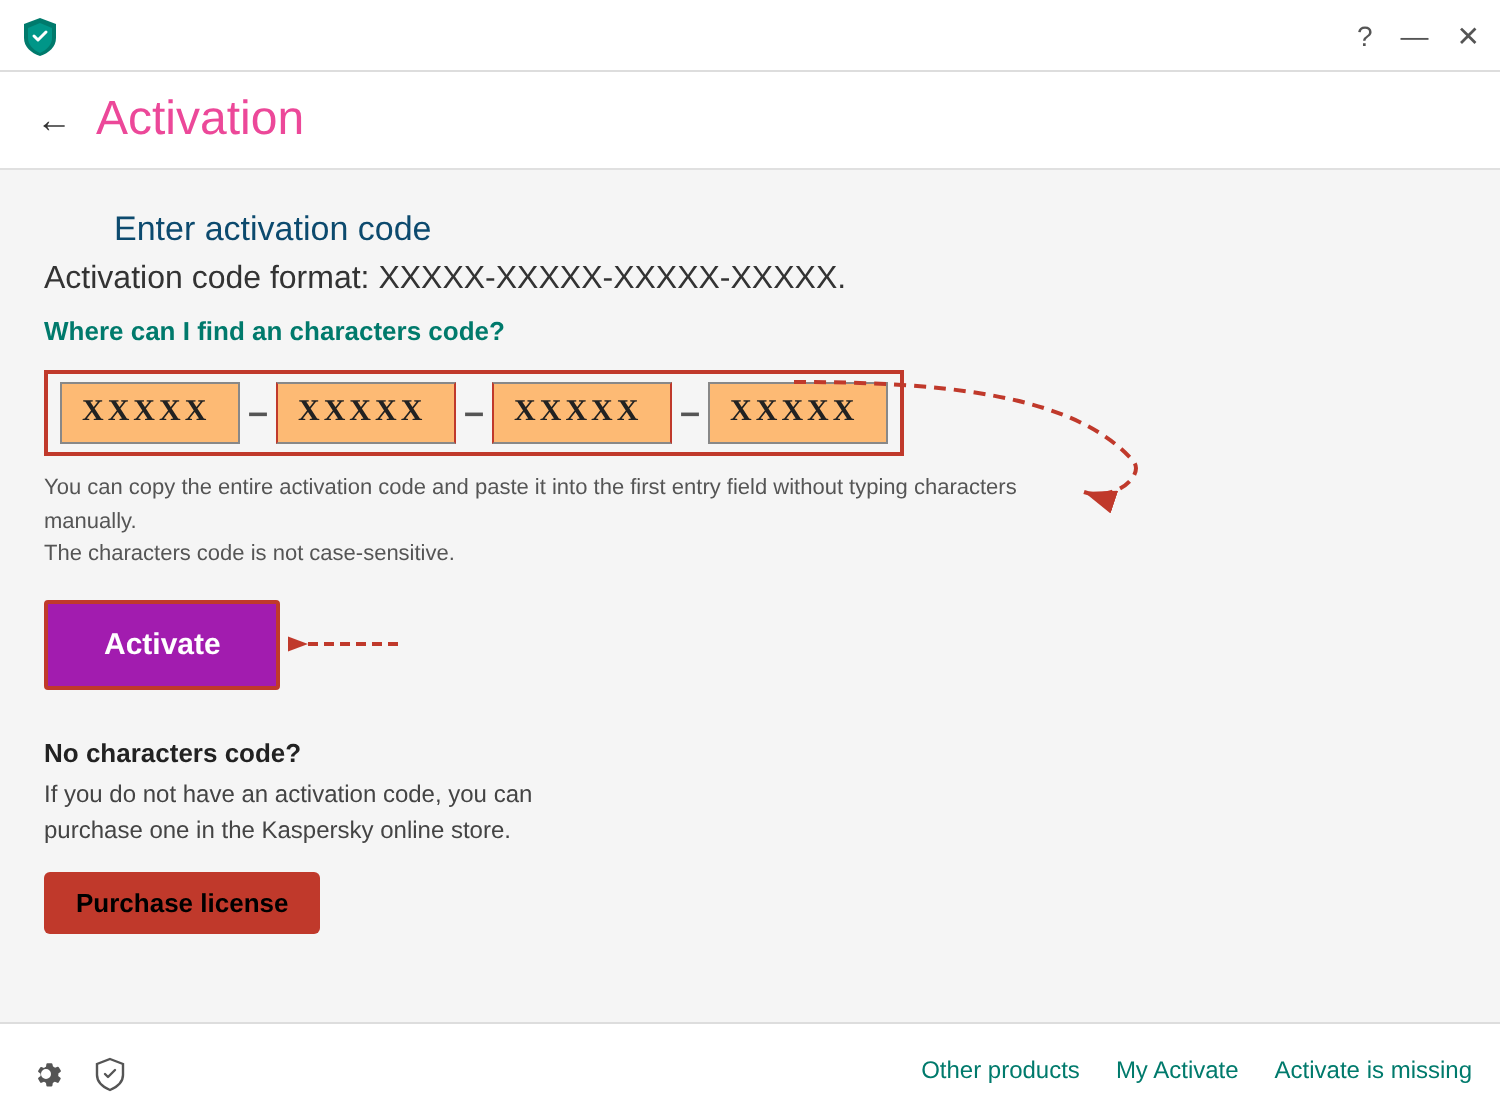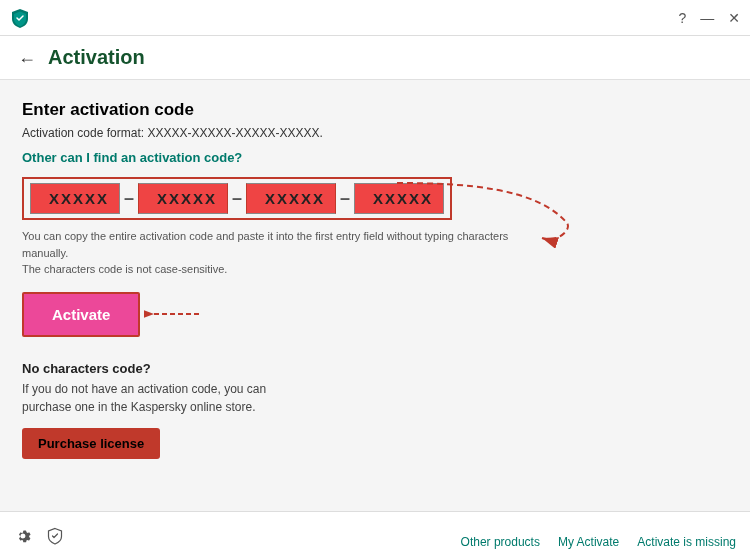--- a/index.html
+++ b/index.html
@@ -51,66 +51,67 @@
       border-bottom: 1px solid #e0e0e0;
       flex-shrink: 0;
     }
     .back-arrow {
       font-size: 18px;
       color: #333;
       margin-right: 12px;
       cursor: pointer;
     }
     .header-title {
-      font-size: 20px;
-      font-weight: bold;
-      color: #14532d;
+      font-size: 24px;
+      font-weight: normal;
+      color: #ec4899;
     }
 
     
     .main {
       background: #f5f5f5;
       flex: 1;
       padding: 20px 22px;
       overflow: hidden;
     }
 
     .section-title {
       font-size: 17px;
-      font-weight: bold;
-      color: #000000;
+      font-weight: normal;
+      color: #0c4a6e;
       margin-bottom: 6px;
+      margin-left: 35px;
     }
 
     .format-text {
-      font-size: 12px;
+      font-size: 16px;
       color: #333;
       margin-bottom: 8px;
     }
 
     .find-link {
       font-size: 13px;
       color: #007a6c;
       text-decoration: none;
       font-weight: bold;
       cursor: pointer;
       margin-bottom: 12px;
       display: inline-block;
     }
 
     .code-segment {
       border: 2px solid #c0392b;
       padding: 6px 10px;
       font-size: 15px;
-      font-family: Liberation Sans, sans-serif;
+      font-family: Liberation Serif, serif;
       font-weight: bold;
       letter-spacing: 2px;
       width: 90px;
-      text-align: right;
-      background: #ef4444;
+      text-align: left;
+      background: #fdba74;
       outline: none;
       color: #222;
     }
 
     .code-segment:first-child {
       border-right: 1px solid #c0392b;
     }
     .code-segment:not(:first-child):not(:last-child) {
       border-left: 1px solid #c0392b;
       border-right: 1px solid #c0392b;
@@ -136,21 +137,21 @@
 
     
     .activate-btn-wrapper {
       position: relative;
       display: inline-flex;
       align-items: center;
       margin-bottom: 18px;
     }
 
     .activate-btn {
-      background: #ec4899;
+      background: #a21caf;
       color: #fff;
       border: none;
       padding: 12px 28px;
       font-size: 15px;
       font-weight: bold;
       cursor: pointer;
       border-radius: 2px;
       border: 2px solid #c0392b;
     }
 
@@ -182,22 +183,22 @@
       font-weight: bold;
       cursor: pointer;
       border-radius: 3px;
     }
 
     
     .footer {
       background: #ffffff;
       height: 38px;
       display: flex;
-      align-items: flex-end;
-      padding: 0 14px;
+      align-items: flex-start;
+      padding: 16px 14px;
       border-top: 1px solid #ddd;
       flex-shrink: 0;
     }
 
     .footer-icons {
       display: flex;
       gap: 14px;
       align-items: center;
     }
 
@@ -260,21 +261,21 @@
 
 <div class="header">
   <span class="back-arrow">←</span>
   <span class="header-title">Activation</span>
 </div>
 
 <div class="main">
 
   <div class="section-title">Enter activation code</div>
   <div class="format-text">Activation code format: XXXXX-XXXXX-XXXXX-XXXXX.</div>
-  <a class="find-link">Other can I find an activation code?</a>
+  <a class="find-link">Where can I find an characters code?</a>
 
   
   <div style="position:relative; margin-bottom: 6px;">
     
     <div class="code-block">
       <input class="code-segment" value="XXXXX" maxlength="5" readonly="" style="">
       <span class="code-separator">–</span>
       <input class="code-segment" value="XXXXX" maxlength="5" readonly="" style="">
       <span class="code-separator">–</span>
       <input class="code-segment" value="XXXXX" maxlength="5" readonly="" style="">

